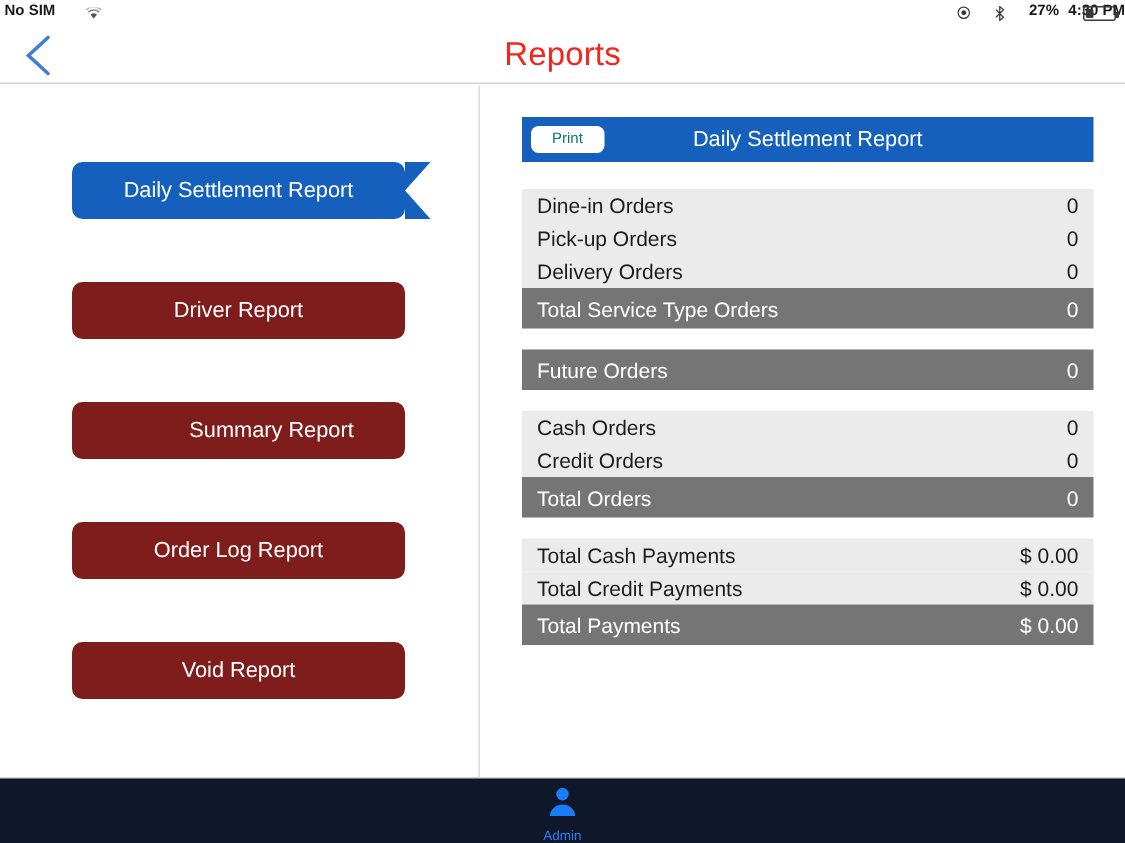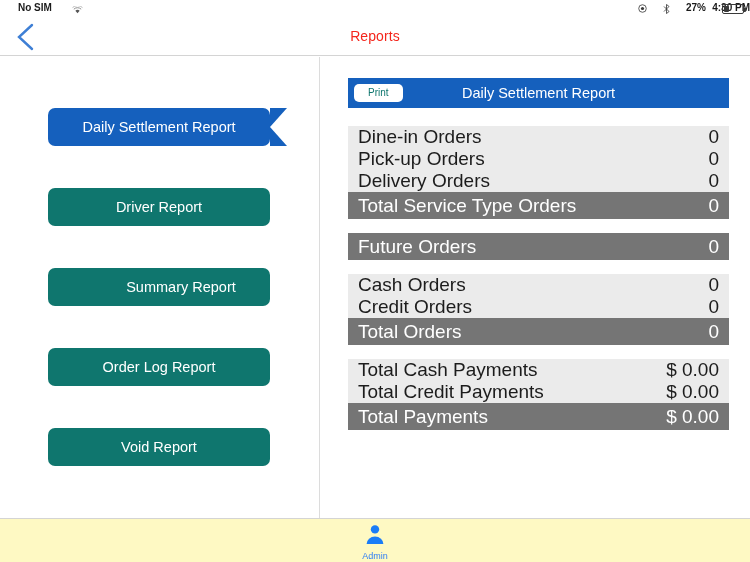--- a/index.html
+++ b/index.html
@@ -9,21 +9,21 @@
     font-family: "Liberation Sans", sans-serif;
     overflow: hidden;
   }
   #app { position: relative; width: 750px; height: 562px; background: #fff; }
 
   
   .statusbar {
     position: absolute; top: 0; left: 0; width: 750px; height: 16px;
     font-size: 10px; font-weight: bold; color: #1a1a1a;
   }
-  .sb-left { position: absolute; left: 18px; top: 2px; display: flex; align-items: center; gap: 20px; }
+  .sb-left { position: absolute; left: 3px; top: 2px; display: flex; align-items: center; gap: 20px; }
   .sb-center { position: absolute; left: 0; top: 2px; width: 750px; text-align: right; font-weight: bold; }
   .sb-right { position: absolute; right: 6px; top: 2px; display: flex; align-items: center; gap: 16px; }
   .wifi-ico { display: inline-block; width: 11px; height: 8px; position: relative; top: 1px; }
   .lock-ico { display: inline-block; width: 9px; height: 9px; position: relative; top: 1px; }
   .bt-ico { display: inline-block; width: 7px; height: 10px; position: relative; top: 1px; }
   .batt {
     display: inline-block; width: 22px; height: 10px; border: 1px solid #3a3a3a;
     border-radius: 2px; position: relative; top: 1px;
   }
   .batt::after {
@@ -37,34 +37,34 @@
     position: absolute; top: 16px; left: 0; width: 750px; height: 40px;
     border-bottom: 1px solid #d4d4d4; background: #fff;
   }
   .back-btn {
     position: absolute; left: 10px; top: 5px; width: 34px; height: 32px;
     cursor: pointer;
   }
   .nav-title {
     position: absolute; left: 0; top: 0; width: 750px; height: 40px;
     line-height: 40px; text-align: center;
-    font-size: 14px; color: #f4261c; letter-spacing: 0.1px;
+    font-size: 22px; color: #f4261c; letter-spacing: 0.1px;
   }
 
   
   .divider-v {
     position: absolute; left: 319px; top: 57px; width: 1px; height: 461px;
     background: #dcdcdc;
   }
 
   
   .menu { position: absolute; left: 0; top: 57px; width: 319px; height: 461px; }
   .menu-btn {
     position: absolute; left: 48px; width: 222px; height: 38px;
-    background: #0f766e; border-radius: 7px;
+    background: #7f1d1d; border-radius: 7px;
     color: #ffffff; font-size: 14.5px;
     display: flex; align-items: center; justify-content: center;
     cursor: pointer; user-select: none;
   }
   .menu-btn.sel { background: #1560bd; }
   .menu-btn.sel .tail {
     position: absolute; left: 222px; top: 0; width: 0; height: 0;
     border-top: 19px solid #1560bd;
     border-bottom: 19px solid #1560bd;
     border-right: 17px solid transparent;
@@ -82,29 +82,29 @@
     border-radius: 5px; padding: 4px 14px; cursor: pointer; user-select: none;
     line-height: 1;
   }
   .report-title {
     position: absolute; left: 0; top: 0; width: 381px; height: 30px; line-height: 30px;
     text-align: center; color: #fff; font-size: 14.5px; pointer-events: none;
   }
   .section { position: absolute; left: 28px; width: 381px; }
   .row {
     height: 22px; display: flex; align-items: center; justify-content: space-between;
-    padding: 0 10px; font-size: 19px; color: #1c1c1c; background: #ebebeb;
+    padding: 0 10px; font-size: 14px; color: #1c1c1c; background: #ebebeb;
   }
   .row.total { background: #757575; color: #ffffff; height: 27px; gap: 30px; }
   .row .val { font-variant-numeric: tabular-nums; }
 
   
   .tabbar {
     position: absolute; left: 0; top: 518px; width: 750px; height: 44px;
-    border-top: 1px solid #d4d4d4; background: #fef9c3;
+    border-top: 1px solid #d4d4d4; background: #0f172a;
   }
   .tab-item {
     position: absolute; left: 345px; top: 4px; width: 60px;
     display: flex; flex-direction: column; align-items: center; gap: 2px;
     cursor: pointer; user-select: none;
   }
   .tab-label { font-size: 9px; color: #2f7ef5; }
 </style>
 </head>
 <body>

